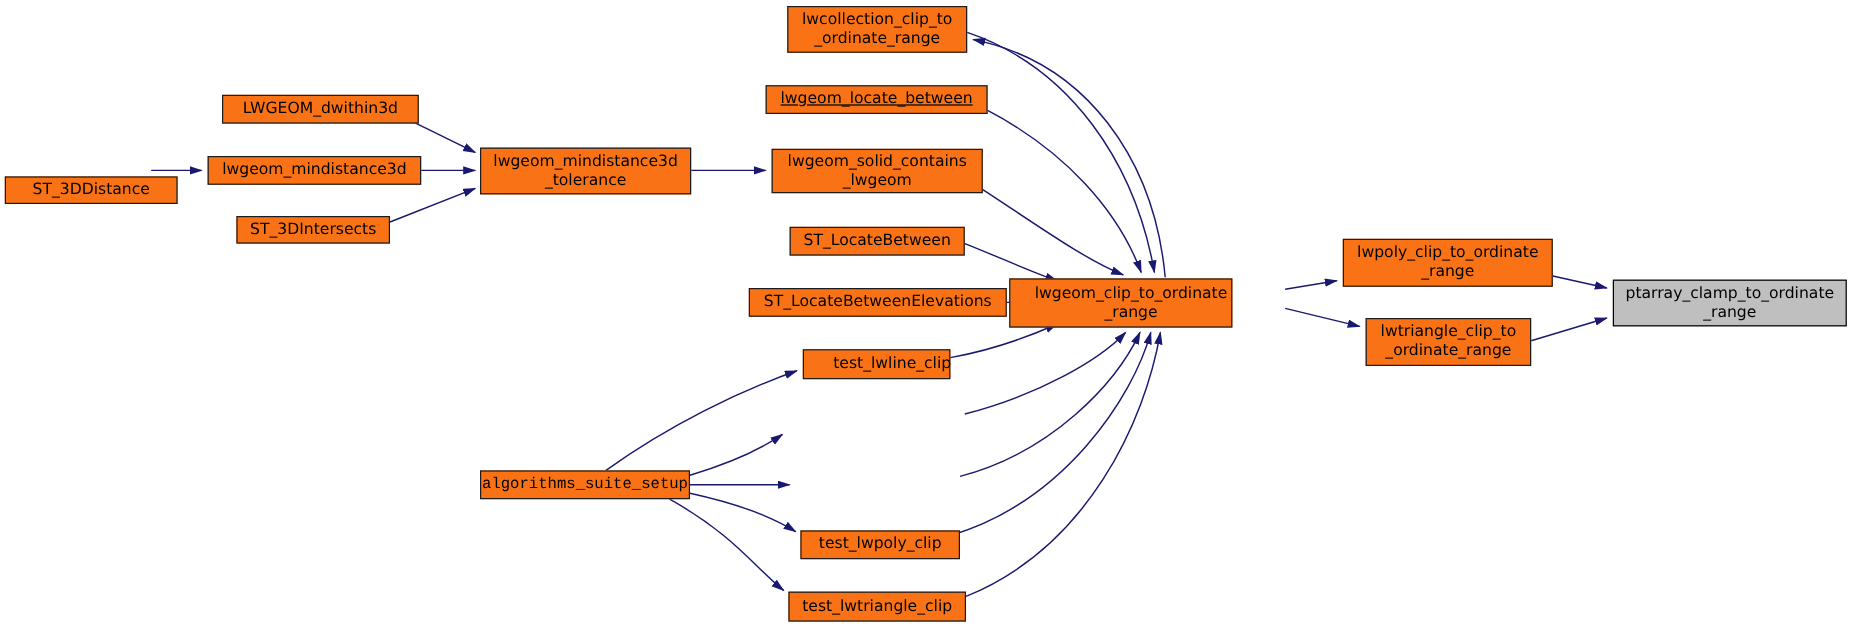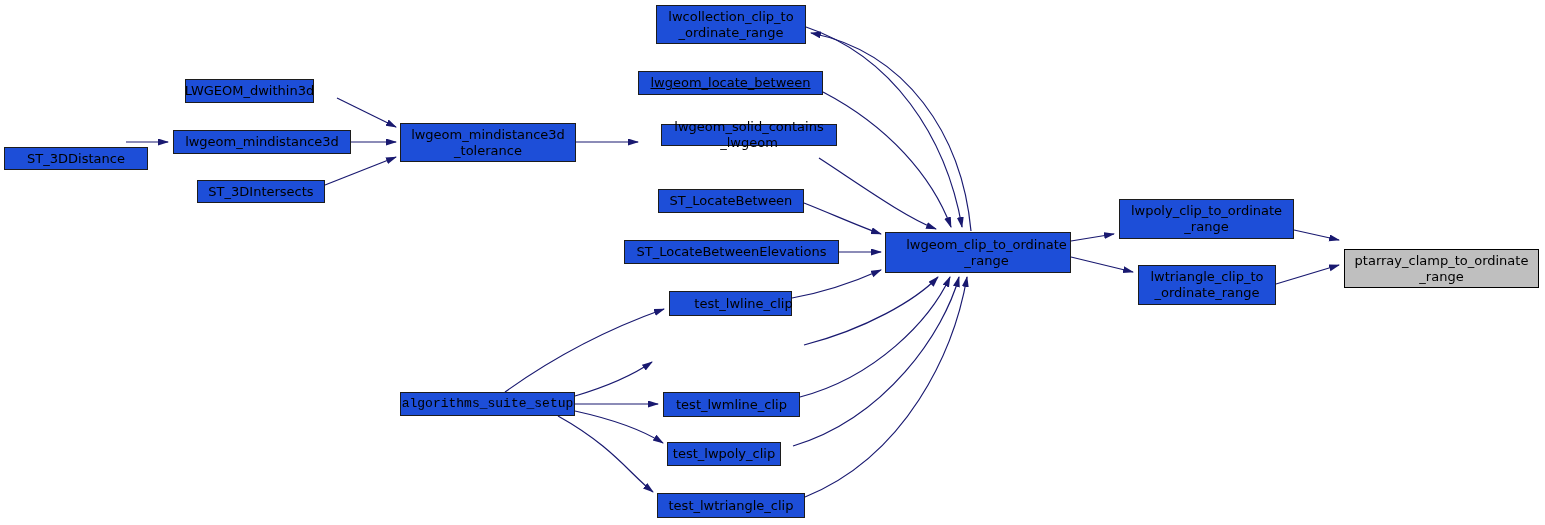--- a/index.html
+++ b/index.html
@@ -13,37 +13,36 @@
   }
   .edges {
     position: absolute;
     left: 0; top: 0;
     width: 1545px; height: 525px;
   }
   .node {
     position: absolute;
     box-sizing: border-box;
     border: 1px solid #1c1c1c;
-    background: #1d4ed8;
+    background: #f97316;
     color: #000000;
     font-size: 13px;
     line-height: 16px;
     display: flex;
     align-items: center;
     justify-content: center;
     text-align: center;
     white-space: pre-line;
     padding: 1px 2px;
     cursor: pointer;
   }
   .node.highlight {
     background: #bfbfbf;
     border-color: #000000;
     cursor: default;
-    margin-top: 16px;
   }
   .edge {
     stroke: #191970;
     stroke-width: 1.2;
     fill: none;
   }
 </style>
 </head>
 <body>
 
@@ -76,39 +75,38 @@
     <path class="edge" marker-end="url(#arrow)" d="M575,404 L658,404"></path>
     <path class="edge" marker-end="url(#arrow)" d="M575,411 C616,420 644,431 663,443"></path>
     <path class="edge" marker-end="url(#arrow)" d="M558,416 C612,446 630,474 653,492"></path>
     <path class="edge" marker-end="url(#arrow)" d="M1071,241 L1114,234"></path>
     <path class="edge" marker-end="url(#arrow)" d="M1071,257 L1133,272"></path>
     <path class="edge" marker-end="url(#arrow)" d="M1294,230 L1339,240"></path>
     <path class="edge" marker-end="url(#arrow)" d="M1276,284 L1339,265"></path>
   </svg>
 
   <div class="node" style="left:4px;   top:147px; width:144px; height:23px;">ST_3DDistance</div>
-  <div class="node" style="left:185px; top:79px;  width:129px; height:24px;">LWGEOM_dwithin3d</div>
+  <div class="node" style="left:185px; top:79px;  width:164px; height:24px;">LWGEOM_dwithin3d</div>
   <div class="node" style="left:173px; top:130px; width:178px; height:24px;">lwgeom_mindistance3d</div>
   <div class="node" style="left:197px; top:180px; width:128px; height:23px;">ST_3DIntersects</div>
   <div class="node" style="left:400px; top:123px; width:176px; height:39px;">lwgeom_mindistance3d
 _tolerance</div>
   <div class="node" style="left:656px; top:5px;   width:150px; height:39px;">lwcollection_clip_to
 _ordinate_range</div>
   <div class="node" style="left:638px; top:71px;  width:185px; height:24px;text-decoration:underline;">lwgeom_locate_between</div>
-  <div class="node" style="left:661px; top:124px; width:176px; height:22px;">lwgeom_solid_contains
+  <div class="node" style="left:643px; top:124px; width:176px; height:37px;">lwgeom_solid_contains
 _lwgeom</div>
   <div class="node" style="left:624px; top:240px; width:215px; height:24px;">ST_LocateBetweenElevations</div>
   <div class="node" style="left:658px; top:189px; width:146px; height:24px;">ST_LocateBetween</div>
-  <div class="node" style="left:885px; top:232px; width:186px; height:41px;padding-left:19px;">lwgeom_clip_to_ordinate
+  <div class="node" style="left:841px; top:232px; width:186px; height:41px;padding-left:19px;">lwgeom_clip_to_ordinate
 _range</div>
   <div class="node" style="left:1119px;top:199px; width:175px; height:40px;">lwpoly_clip_to_ordinate
 _range</div>
   <div class="node" style="left:1138px;top:265px; width:138px; height:40px;">lwtriangle_clip_to
 _ordinate_range</div>
   <div class="node highlight" style="left:1344px;top:233px; width:195px; height:39px;">ptarray_clamp_to_ordinate
 _range</div>
   <div class="node" style="left:400px; top:392px; width:175px; height:24px;font-family:Liberation Mono, monospace;">algorithms_suite_setup</div>
   <div class="node" style="left:669px; top:291px; width:123px; height:25px;padding-left:28px;">test_lwline_clip</div>
-  <div class="node" style="left:663px; top:392px; width:137px; height:25px;">test_lwmline_clip</div>
-  <div class="node" style="left:667px; top:442px; width:114px; height:24px;">test_lwpoly_clip</div>
+  <div class="node" style="left:667px; top:442px; width:133px; height:24px;">test_lwpoly_clip</div>
   <div class="node" style="left:657px; top:493px; width:148px; height:25px;">test_lwtriangle_clip</div>
 
 </div>
 
 </body></html>

